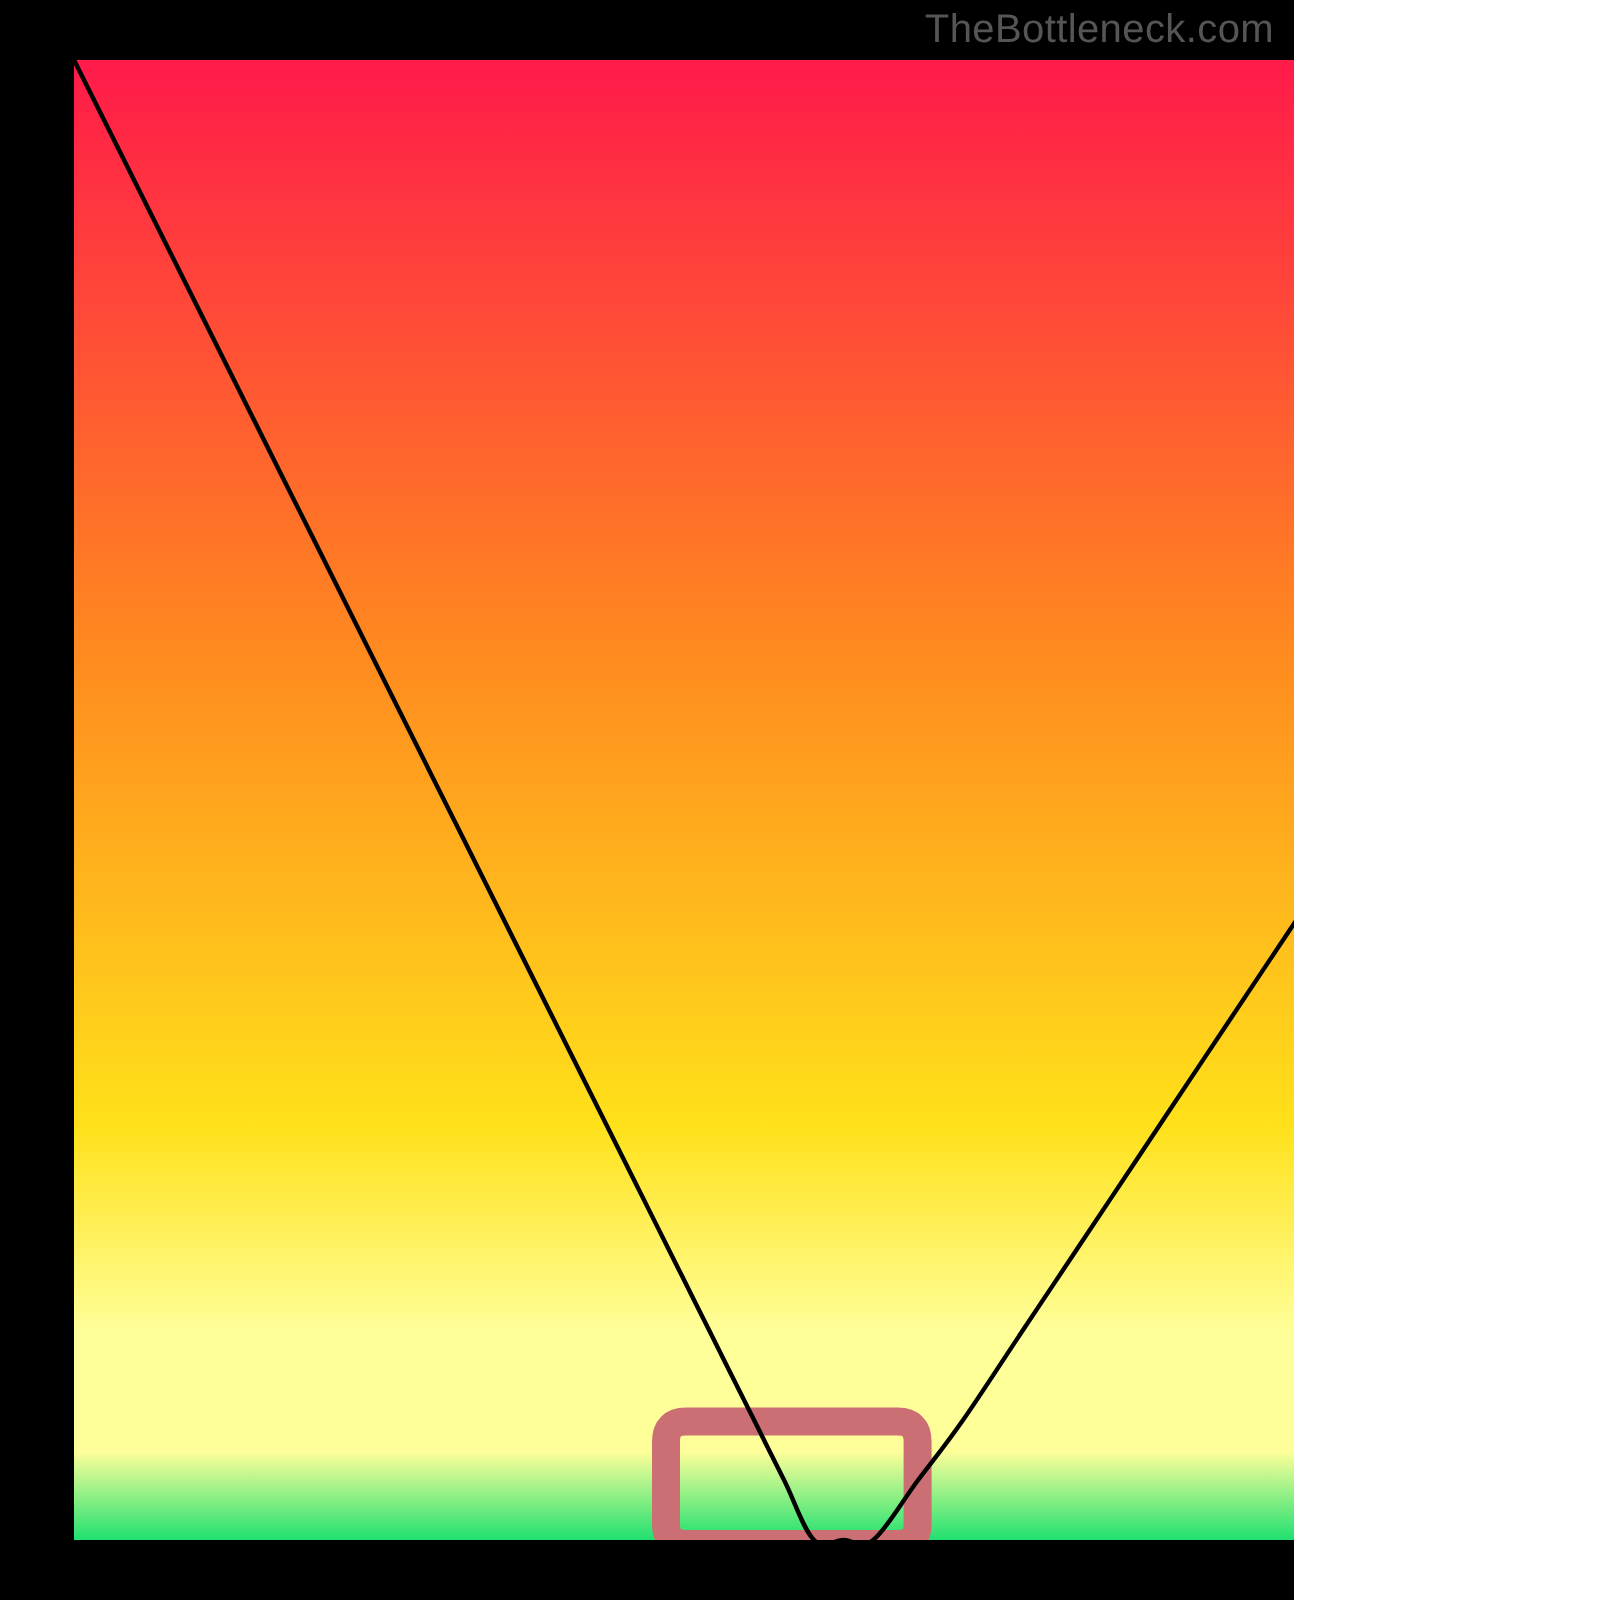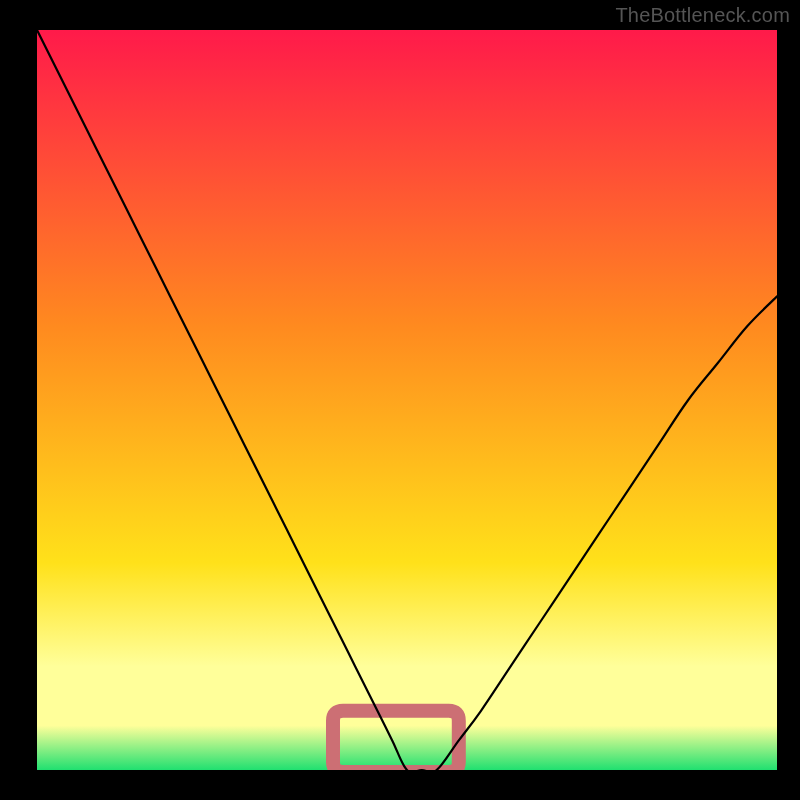--- a/index.html
+++ b/index.html
@@ -3,21 +3,21 @@
 <meta charset="utf-8">
 <style>
   body {
     margin: 0;
     padding: 0;
     background: #fff;
     font-family: Arial, Helvetica, sans-serif;
   }
   .stage {
     position: relative;
-    width: 800px;
+    width: 647px;
     height: 800px;
     background: #000;
     overflow: hidden;
   }
   .watermark {
     position: absolute;
     top: 4px;
     right: 10px;
     color: #555;
     font-size: 20px;

